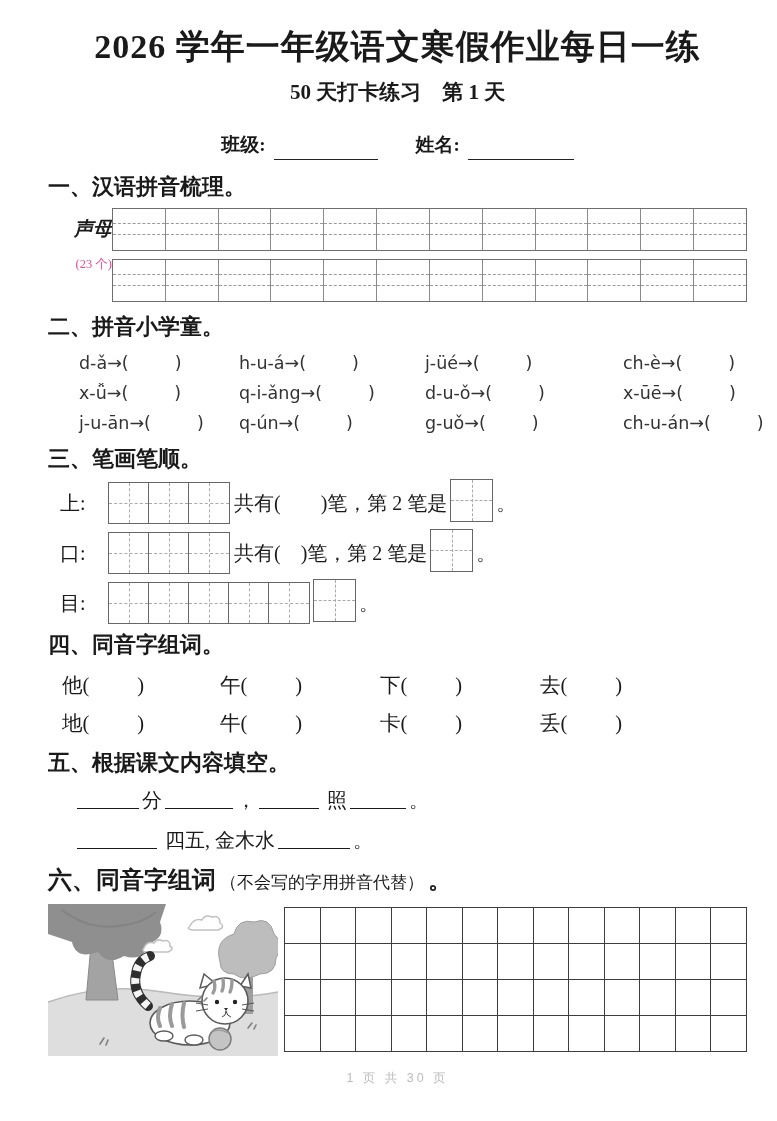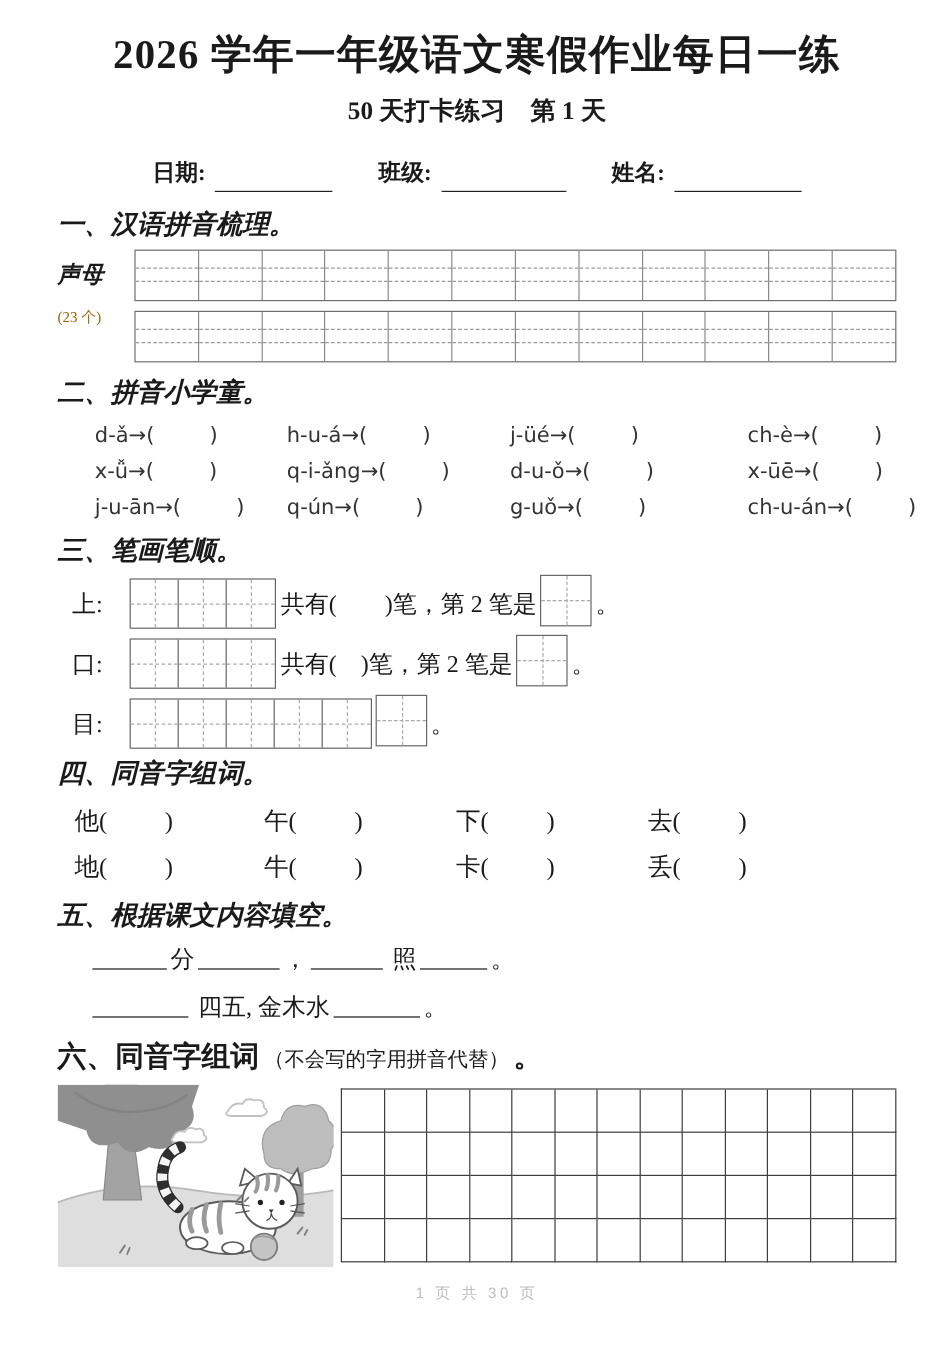--- a/index.html
+++ b/index.html
@@ -17,28 +17,28 @@
   .subtitle { font-family:"Liberation Serif","DejaVu Serif",serif; font-weight:700;
               font-size:21px; line-height:28px; text-align:center; margin-bottom:24px; }
   .fields { display:flex; justify-content:center; gap:38px; font-size:19px; line-height:30px;
             font-weight:700; font-family:"Liberation Serif","DejaVu Serif",serif; margin-bottom:12px; }
   .field { display:inline-flex; align-items:flex-end; }
   .u-line { display:inline-block; border-bottom:1.6px solid #222; height:24px; margin-left:8px; }
   .u1{width:98px} .u2{width:104px} .u3{width:106px}
 
   
   .sec-h { font-family:"Liberation Serif","DejaVu Serif",serif; font-weight:700;
-           font-size:22px; line-height:30px; margin-bottom:6px;font-style:italic; }
+           font-size:22px; line-height:30px; margin-bottom:6px; }
 
   
   .s1 { display:flex; margin-bottom:10px; }
-  .s1-label { width:64px; padding-top:8px; text-align:left;
+  .s1-label { width:64px; padding-top:8px; text-align:right;
               font-family:"Liberation Serif","DejaVu Serif",serif; }
   .s1-label .big { font-size:19px; font-weight:700; font-style:italic; }
-  .s1-label .small { font-size:12.5px; color:#a16207; margin-top:14px; }
+  .s1-label .small { font-size:12.5px; color:#ec4899; margin-top:14px; }
   .s1-grids { flex:1; display:flex; flex-direction:column; gap:8px; }
   .pyrow { display:flex; height:43px; border:1.6px solid #6e6e6e; background:#fff; }
   .pcell { flex:1; position:relative; border-right:1px solid #8a8a8a; }
   .pcell:last-child { border-right:none; }
   .pcell::before, .pcell::after { content:""; position:absolute; left:0; right:0; border-top:1.2px dashed #9a9a9a; }
   .pcell::before { top:33%; }
   .pcell::after  { top:62%; }
 
   
   .s2 { margin:2px 0 6px 14px; }
@@ -86,24 +86,20 @@
   .footer { margin-top:14px; text-align:center; font-size:12.5px; letter-spacing:3px; color:#bcbcbc; }
 </style>
 </head>
 <body>
 
 <div class="title">2026 学年一年级语文寒假作业每日一练</div>
 <div class="subtitle">50 天打卡练习　第 1 天</div>
 
 <div class="fields">
   <span class="field">
-    <span>日期:</span>
-    <span class="u-line u1"></span>
-  </span>
-  <span class="field">
     <span>班级:</span>
     <span class="u-line u2"></span>
   </span>
   <span class="field">
     <span>姓名:</span>
     <span class="u-line u3"></span>
   </span>
 </div>
 
 <div class="sec-h">一、汉语拼音梳理。</div>

